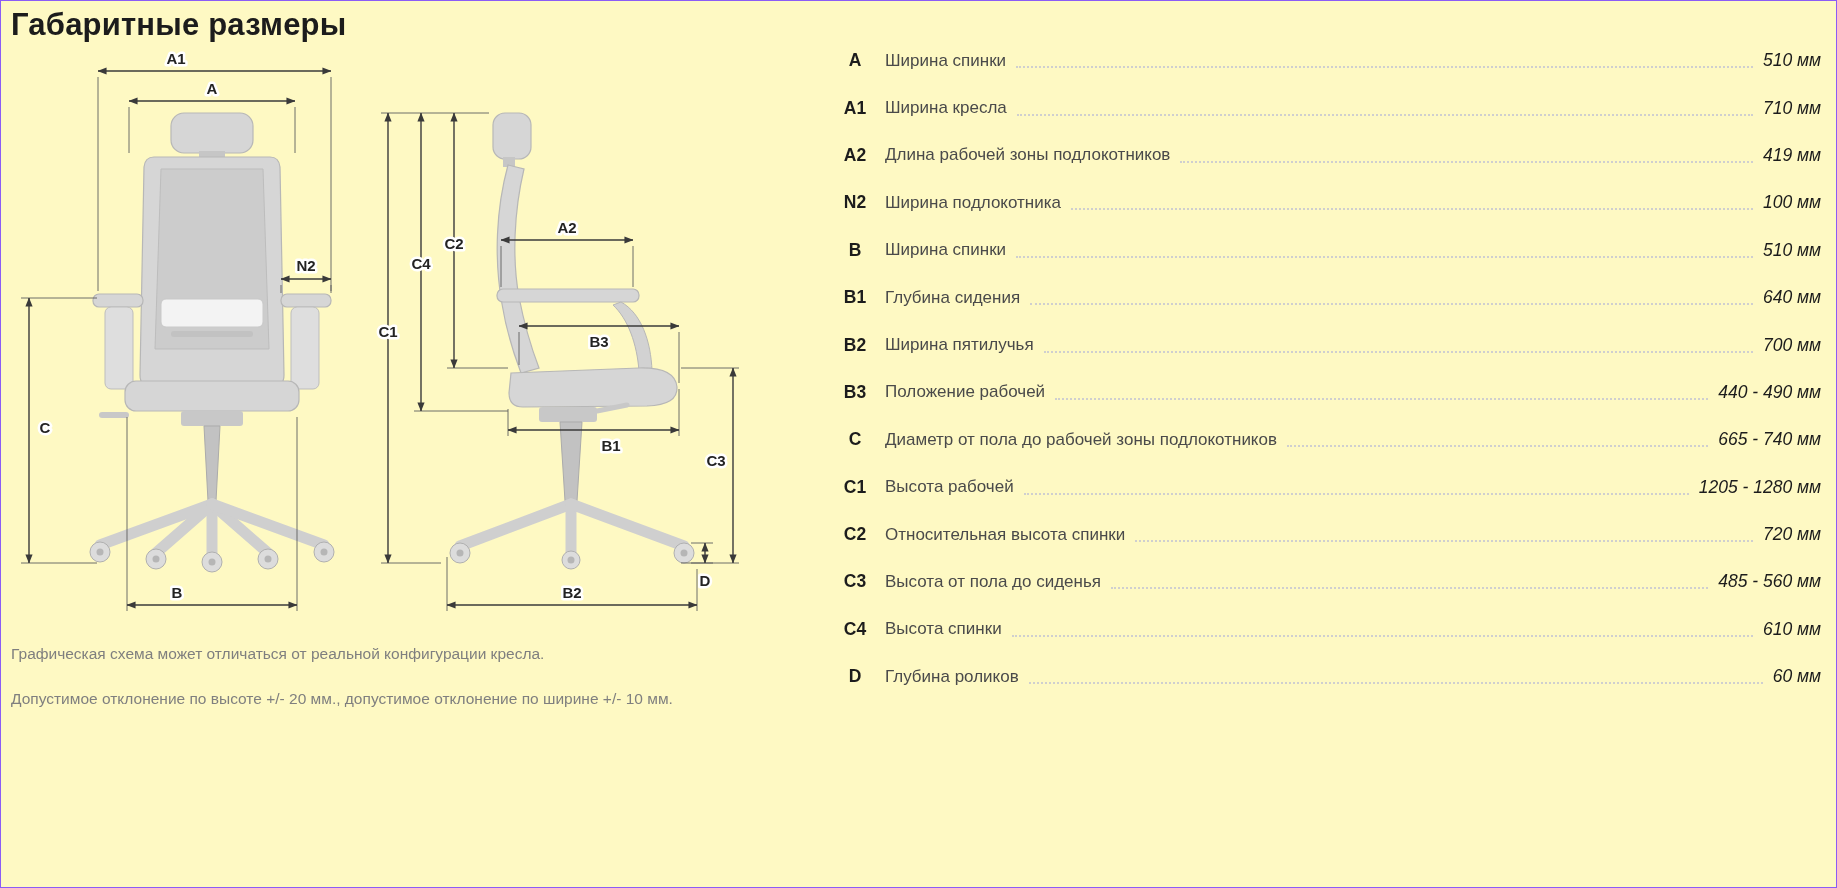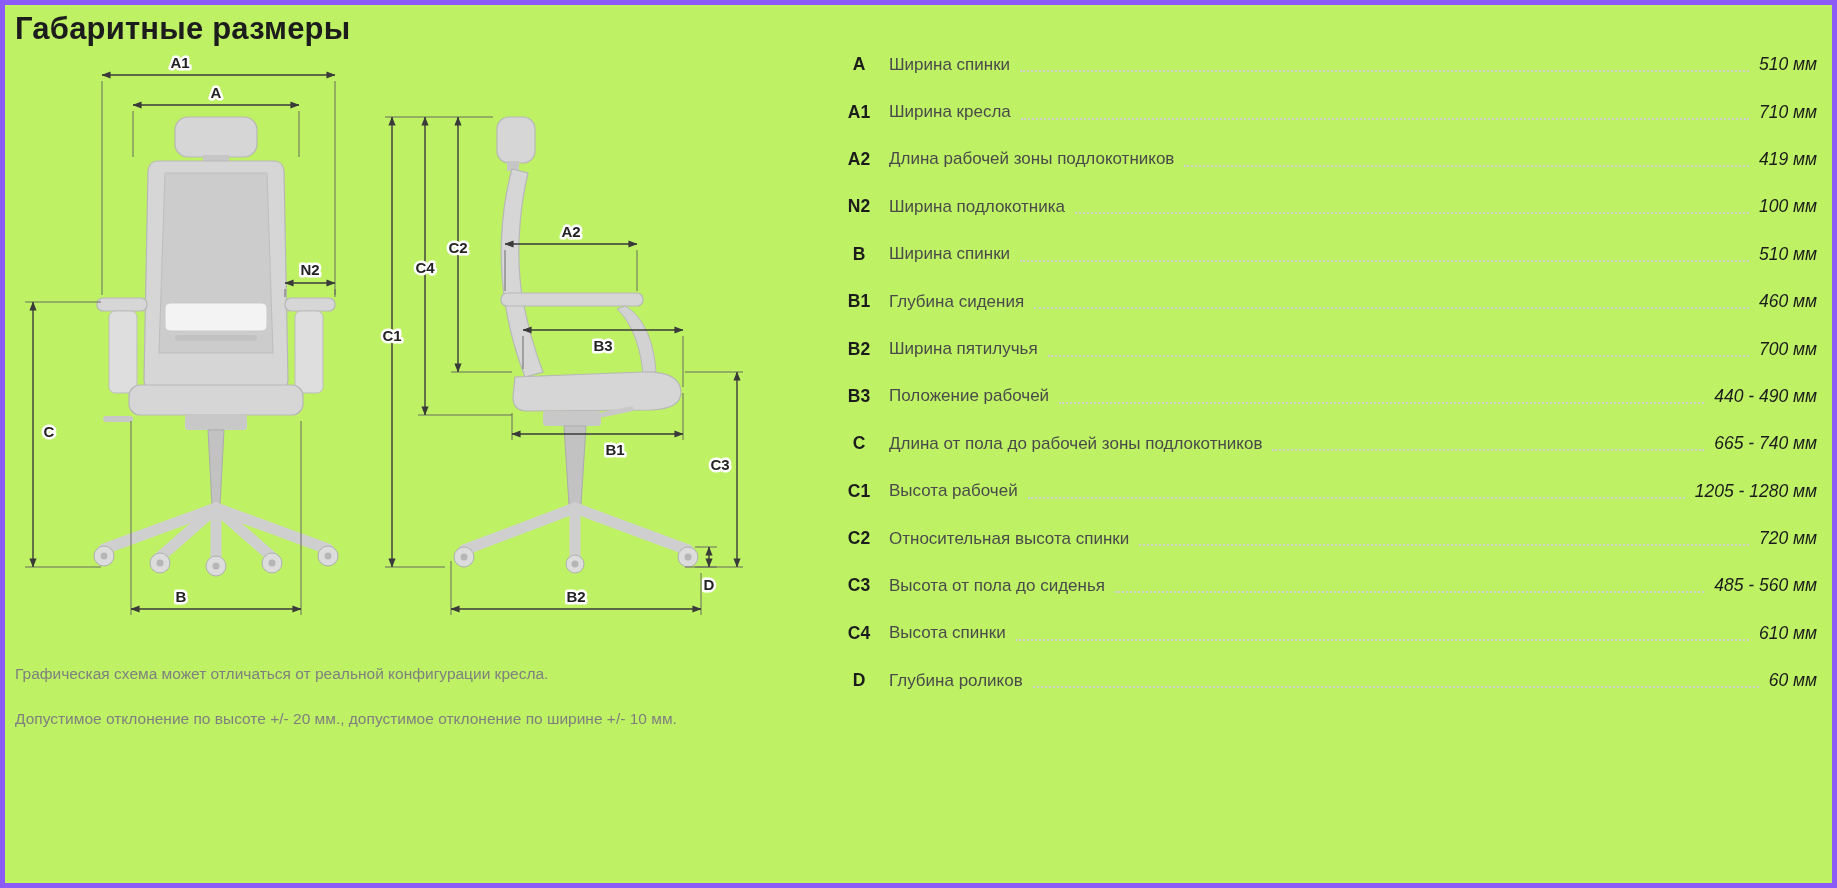--- a/index.html
+++ b/index.html
@@ -1,25 +1,25 @@
 <!DOCTYPE html>
 <html><head>
 <meta charset="utf-8">
 <style>
   * { margin:0; padding:0; box-sizing:border-box; }
   html,body { background:#ffffff; }
   body { font-family:"Liberation Sans", sans-serif; }
   .page {
     position:relative; width:1837px; height:888px;
-    background:#bef264; border:5px solid #8b5cf6; overflow:hidden;
+    background:#fef9c3; border:1px solid #8b5cf6; overflow:hidden;
   }
   .left-pane { position:absolute; left:10px; top:6px; width:800px; }
   .page-title { font-size:31px; font-weight:700; color:#1c1c1c; letter-spacing:.2px; }
   .diagram-svg { display:block; margin-top:6px; }
-  .notes { margin-top:24px; width:700px; }
+  .notes { margin-top:8px; width:700px; }
   .note { color:#7f7f7f; font-size:15.5px; line-height:1.55; }
   .note + .note { margin-top:16px; line-height:2.25; }
 
   .right-pane { position:absolute; left:835px; right:15px; top:36px; }
   .spec-row { display:flex; align-items:center; height:47.4px; }
   .spec-code { flex:0 0 auto; width:38px; text-align:center; font-weight:700; font-size:17.5px; color:#1c1c1c; }
   .spec-label { margin-left:11px; font-size:17px; color:#4a4a4a; white-space:nowrap; }
   .leader { flex:1 1 auto; height:15px; border-bottom:2px dotted #cfcfcf; margin:0 10px; }
   .spec-value { font-size:17.5px; color:#1c1c1c; white-space:nowrap;font-style:italic; }
 
@@ -233,37 +233,37 @@
       <div class="spec-row">
     <span class="spec-code">B</span>
     <span class="spec-label">Ширина спинки</span>
     <span class="leader"></span>
     <span class="spec-value">510 мм</span>
   </div>
       <div class="spec-row">
     <span class="spec-code">B1</span>
     <span class="spec-label">Глубина сидения</span>
     <span class="leader"></span>
-    <span class="spec-value">460 мм</span>
+    <span class="spec-value">640 мм</span>
   </div>
       <div class="spec-row">
     <span class="spec-code">B2</span>
     <span class="spec-label">Ширина пятилучья</span>
     <span class="leader"></span>
     <span class="spec-value">700 мм</span>
   </div>
       <div class="spec-row">
     <span class="spec-code">B3</span>
     <span class="spec-label">Положение рабочей</span>
     <span class="leader"></span>
     <span class="spec-value">440 - 490 мм</span>
   </div>
       <div class="spec-row">
     <span class="spec-code">C</span>
-    <span class="spec-label">Длина от пола до рабочей зоны подлокотников</span>
+    <span class="spec-label">Диаметр от пола до рабочей зоны подлокотников</span>
     <span class="leader"></span>
     <span class="spec-value">665 - 740 мм</span>
   </div>
       <div class="spec-row">
     <span class="spec-code">C1</span>
     <span class="spec-label">Высота рабочей</span>
     <span class="leader"></span>
     <span class="spec-value">1205 - 1280 мм</span>
   </div>
       <div class="spec-row">

